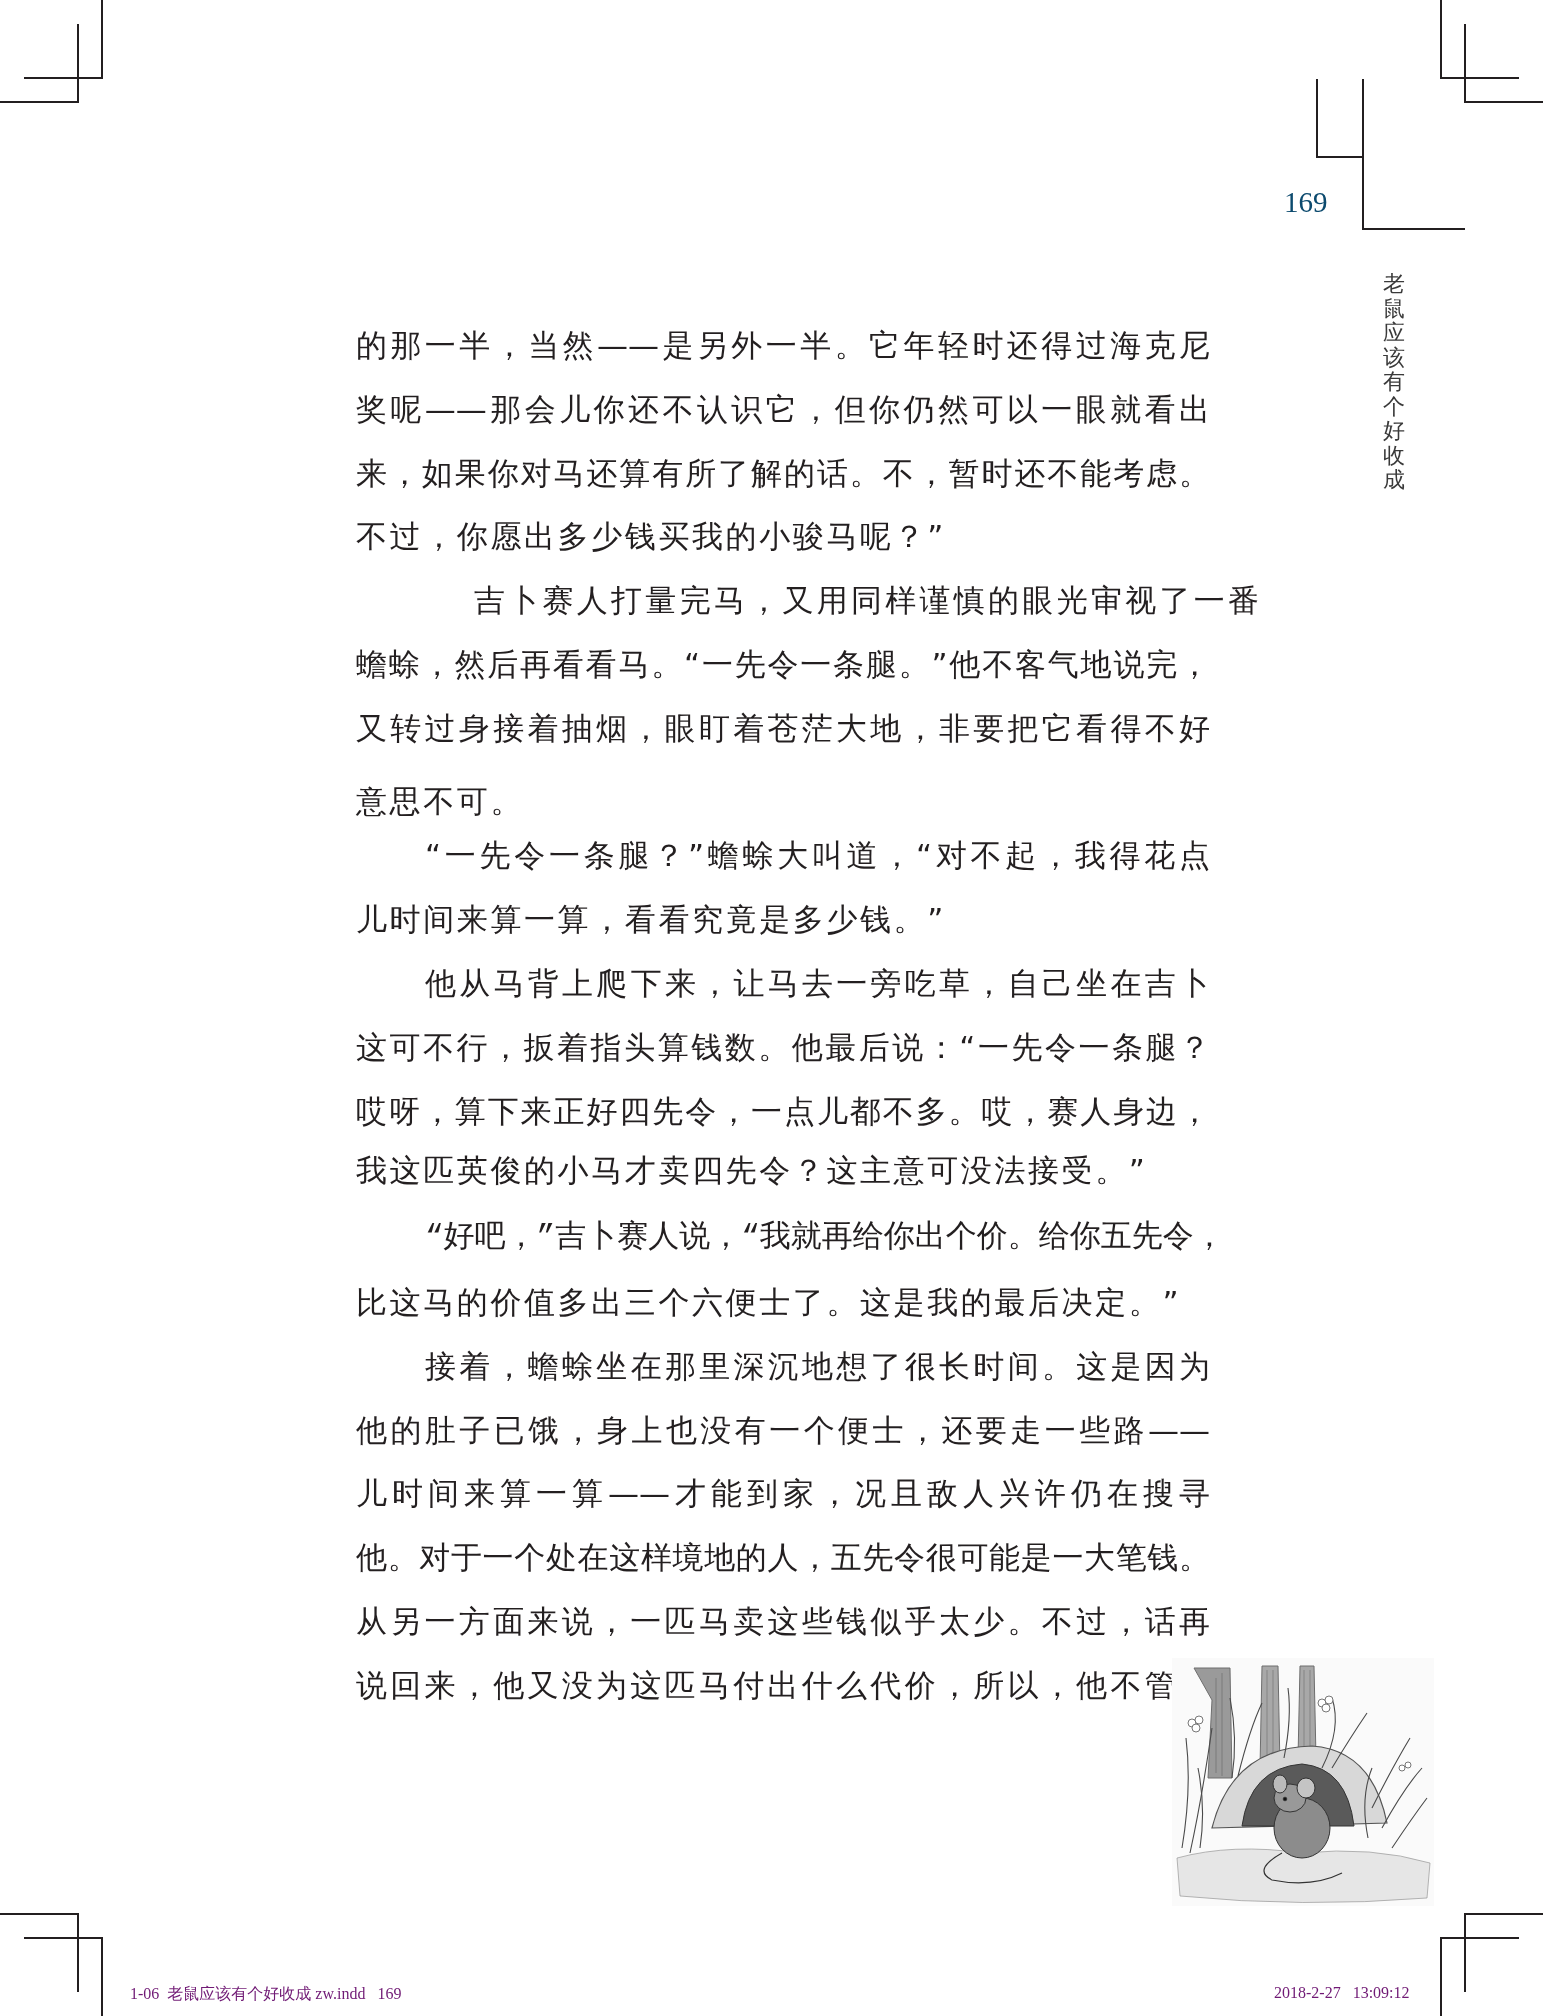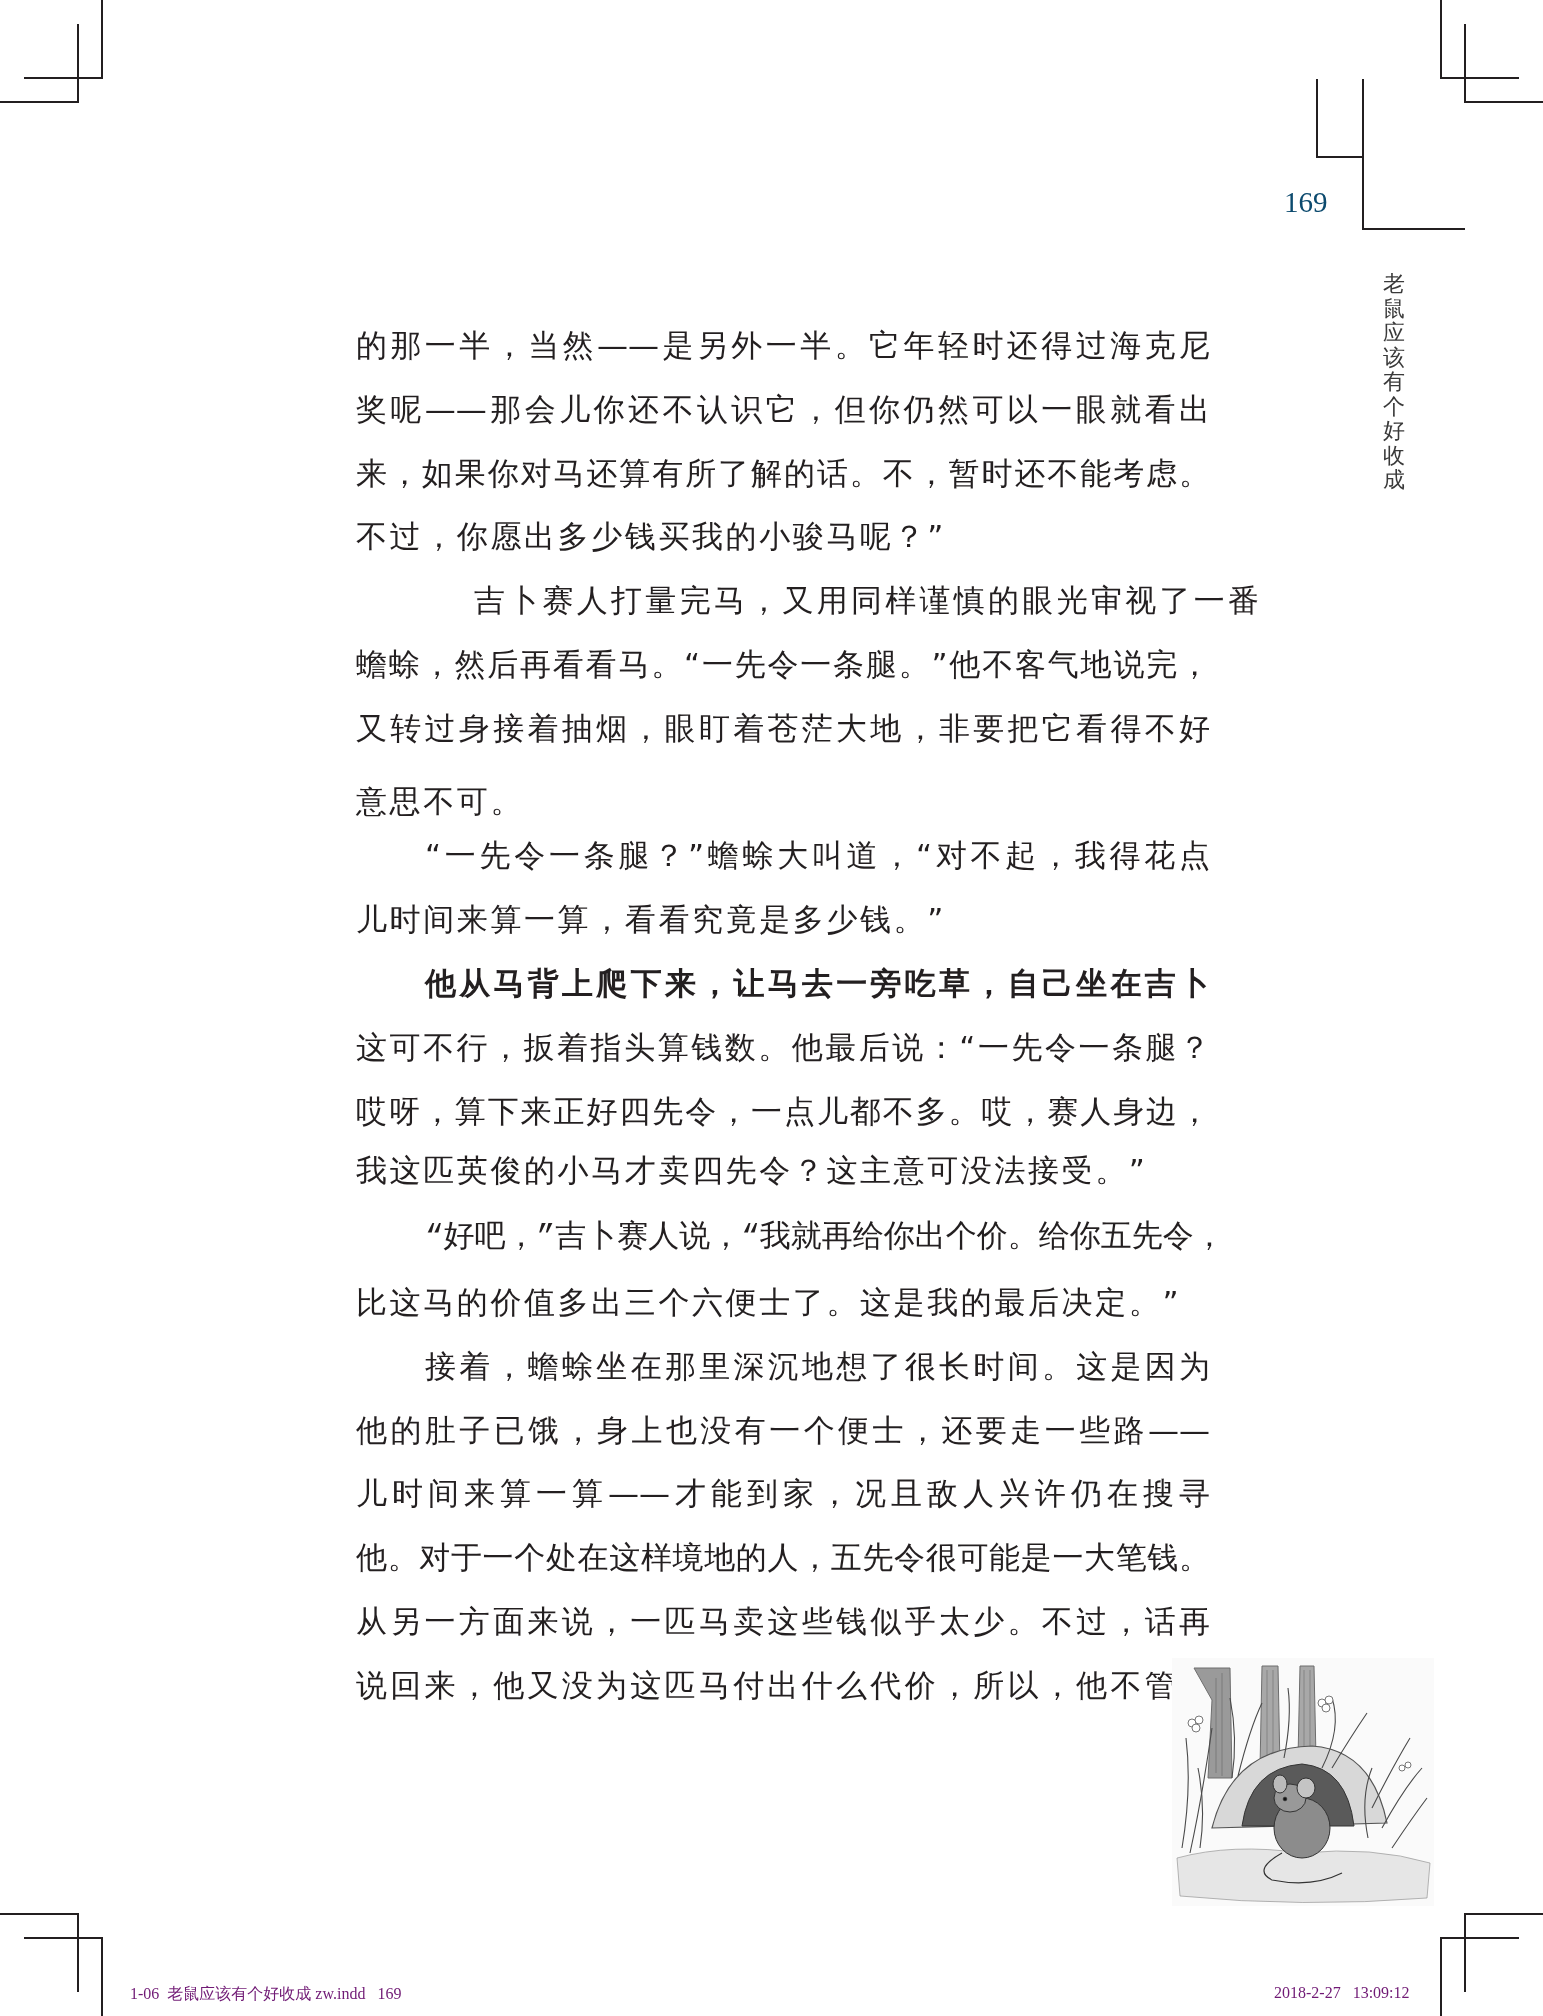--- a/index.html
+++ b/index.html
@@ -81,21 +81,21 @@
     <div class="line justify" style="top: 0px;">的那一半，当然——是另外一半。它年轻时还得过海克尼</div>
     <div class="line justify" style="top: 63.8px;">奖呢——那会儿你还不认识它，但你仍然可以一眼就看出</div>
     <div class="line justify" style="top: 127.6px;">来，如果你对马还算有所了解的话。不，暂时还不能考虑。</div>
     <div class="line" style="top: 191.4px;">不过，你愿出多少钱买我的小骏马呢？”</div>
     <div class="line justify" style="top: 255.2px; left: 74px; width: 785px; margin-left: 44px;">吉卜赛人打量完马，又用同样谨慎的眼光审视了一番</div>
     <div class="line justify" style="top: 319px;">蟾蜍，然后再看看马。“一先令一条腿。”他不客气地说完，</div>
     <div class="line justify" style="top: 382.8px;">又转过身接着抽烟，眼盯着苍茫大地，非要把它看得不好</div>
     <div class="line" style="top: 446.6px; margin-top: 9px;">意思不可。</div>
     <div class="line justify" style="top: 510.4px; left: 69px; width: 785px;">“一先令一条腿？”蟾蜍大叫道，“对不起，我得花点</div>
     <div class="line" style="top: 574.2px;">儿时间来算一算，看看究竟是多少钱。”</div>
-    <div class="line justify" style="top: 638px; left: 69px; width: 785px; font-weight: bold;">他从马背上爬下来，让马去一旁吃草，自己坐在吉卜</div>
+    <div class="line justify" style="top: 638px; left: 69px; width: 785px;">他从马背上爬下来，让马去一旁吃草，自己坐在吉卜</div>
     <div class="line justify" style="top: 701.8px;">这可不行，扳着指头算钱数。他最后说：“一先令一条腿？</div>
     <div class="line justify" style="top: 765.6px;">哎呀，算下来正好四先令，一点儿都不多。哎，赛人身边，</div>
     <div class="line" style="top: 825px;">我这匹英俊的小马才卖四先令？这主意可没法接受。”</div>
     <div class="line justify" style="top: 893.2px; left: 69px; width: 785px; font-family: Liberation Mono, monospace;">“好吧，”吉卜赛人说，“我就再给你出个价。给你五先令，</div>
     <div class="line" style="top: 957px;">比这马的价值多出三个六便士了。这是我的最后决定。”</div>
     <div class="line justify" style="top: 1020.8px; left: 69px; width: 785px;">接着，蟾蜍坐在那里深沉地想了很长时间。这是因为</div>
     <div class="line justify" style="top: 1084.6px;">他的肚子已饿，身上也没有一个便士，还要走一些路——</div>
     <div class="line justify" style="top: 1148.4px;">儿时间来算一算——才能到家，况且敌人兴许仍在搜寻</div>
     <div class="line justify" style="top: 1212.2px;">他。对于一个处在这样境地的人，五先令很可能是一大笔钱。</div>
     <div class="line justify" style="top: 1276px;">从另一方面来说，一匹马卖这些钱似乎太少。不过，话再</div>

